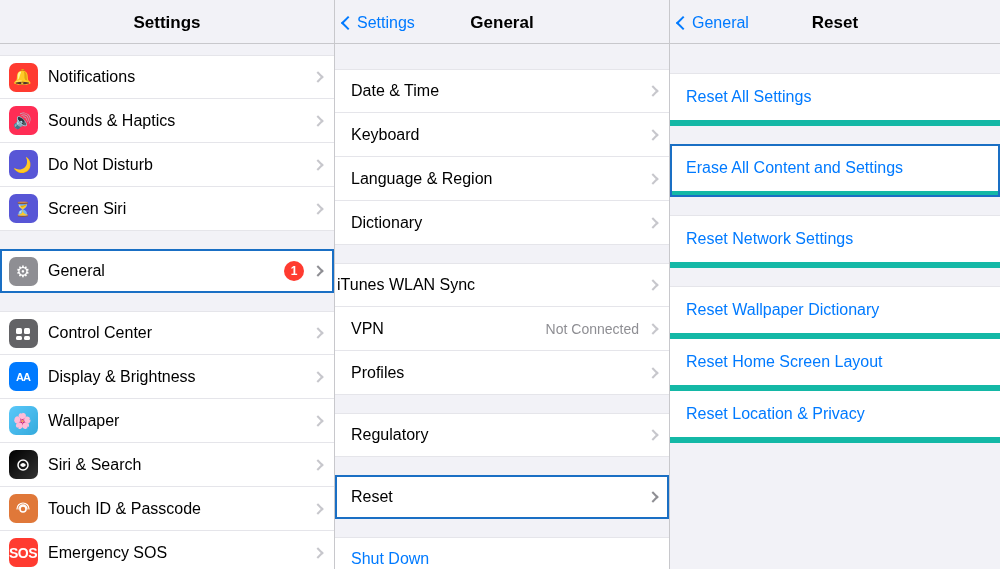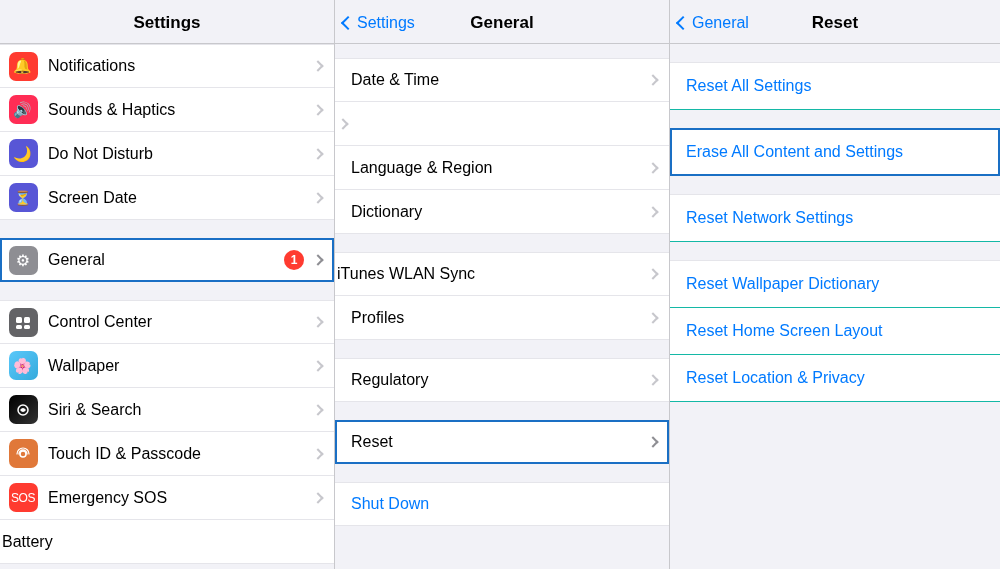--- a/index.html
+++ b/index.html
@@ -14,20 +14,21 @@
     }
 
     
     .column {
       display: flex;
       flex-direction: column;
       background: #f2f2f7;
       border-right: 1px solid #c8c8cc;
       height: 569px;
       overflow: hidden;
+      gap: 11px;
     }
     .col-left { width: 335px; }
     .col-mid { width: 335px; }
     .col-right { flex: 1; border-right: none; }
 
     
     .col-header {
       background: #f2f2f7;
       border-bottom: 1px solid #c8c8cc;
       padding: 12px 16px 10px;
@@ -159,21 +160,21 @@
     
     .row-secondary-text {
       font-size: 14px;
       color: #8e8e93;
       margin-right: 6px;
     }
 
     
     .reset-row {
       background: #fff;
-      border-bottom: 1px solid #14b8a6;
+      border-bottom: 6px solid #14b8a6;
       display: flex;
       align-items: flex-start;
       padding: 14px 16px;
       min-height: 44px;
       cursor: pointer;
     }
     .reset-row:first-child {
       border-top: 1px solid #e5e5ea;
     }
     .reset-row-label {
@@ -227,21 +228,21 @@
         </div>
         <span class="row-label">Do Not Disturb</span>
         <span class="chevron-right"></span>
       </div>
       <div class="list-row">
         <div class="row-icon">
           <div class="icon-box" style="background:#5856d6;">
             <span style="font-size:14px; color:#fff; font-weight:bold;">⏳</span>
           </div>
         </div>
-        <span class="row-label">Screen Date</span>
+        <span class="row-label">Screen Siri</span>
         <span class="chevron-right"></span>
       </div>
     </div>
 
     <div class="section-separator"></div>
 
     <div class="section-group">
       <div class="list-row selected">
         <div class="row-icon">
           <div class="icon-box" style="background:#8e8e93;">
@@ -266,20 +267,29 @@
               <rect x="2" y="12" width="6" height="4" rx="1.5" fill="white"></rect>
               <rect x="10" y="12" width="6" height="4" rx="1.5" fill="white"></rect>
             </svg>
           </div>
         </div>
         <span class="row-label">Control Center</span>
         <span class="chevron-right"></span>
       </div>
       <div class="list-row">
         <div class="row-icon">
+          <div class="icon-box" style="background:#007aff;">
+            <span style="font-size:11px; font-weight:800; color:#fff; letter-spacing:-1px;">AA</span>
+          </div>
+        </div>
+        <span class="row-label">Display &amp; Brightness</span>
+        <span class="chevron-right"></span>
+      </div>
+      <div class="list-row">
+        <div class="row-icon">
           <div class="icon-box" style="background:linear-gradient(135deg,#5ac8fa,#34aadc);">
             <span style="font-size:15px;">🌸</span>
           </div>
         </div>
         <span class="row-label">Wallpaper</span>
         <span class="chevron-right"></span>
       </div>
       <div class="list-row">
         <div class="row-icon">
           <div class="icon-box" style="background:linear-gradient(135deg,#000,#333);">
@@ -301,21 +311,21 @@
               <path d="M3 9a6 6 0 0 1 12 0" stroke="white" stroke-width="1.2" fill="none" stroke-linecap="round"></path>
             </svg>
           </div>
         </div>
         <span class="row-label">Touch ID &amp; Passcode</span>
         <span class="chevron-right"></span>
       </div>
       <div class="list-row">
         <div class="row-icon">
           <div class="icon-box" style="background:#ff3b30;">
-            <span style="font-size:12px; font-weight:400; color:#fff; letter-spacing:-0.5px;">SOS</span>
+            <span style="font-size:14px; font-weight:700; color:#fff; letter-spacing:-0.5px;">SOS</span>
           </div>
         </div>
         <span class="row-label">Emergency SOS</span>
         <span class="chevron-right"></span>
       </div>
       <div class="list-row">
 
         <span class="row-label">Battery</span>
 
       </div>
@@ -335,37 +345,43 @@
   <div class="list-body">
 
     <div style="height:14px; background:#f2f2f7;"></div>
 
     <div class="section-group">
       <div class="list-row">
         <span class="row-label" style="padding-left:16px;">Date &amp; Time</span>
         <span class="chevron-right"></span>
       </div>
       <div class="list-row">
+        <span class="row-label" style="padding-left:16px;">Keyboard</span>
         <span class="chevron-right"></span>
       </div>
       <div class="list-row">
         <span class="row-label" style="padding-left:16px;">Language &amp; Region</span>
         <span class="chevron-right"></span>
       </div>
       <div class="list-row">
         <span class="row-label" style="padding-left:16px;">Dictionary</span>
         <span class="chevron-right"></span>
       </div>
     </div>
 
     <div class="section-separator"></div>
 
     <div class="section-group">
       <div class="list-row">
         <span class="row-label" style="">iTunes WLAN Sync</span>
+        <span class="chevron-right"></span>
+      </div>
+      <div class="list-row">
+        <span class="row-label" style="padding-left:16px;">VPN</span>
+        <span class="row-secondary-text">Not Connected</span>
         <span class="chevron-right"></span>
       </div>
       <div class="list-row">
         <span class="row-label" style="padding-left:16px;">Profiles</span>
         <span class="chevron-right"></span>
       </div>
     </div>
 
     <div class="section-separator"></div>
 

